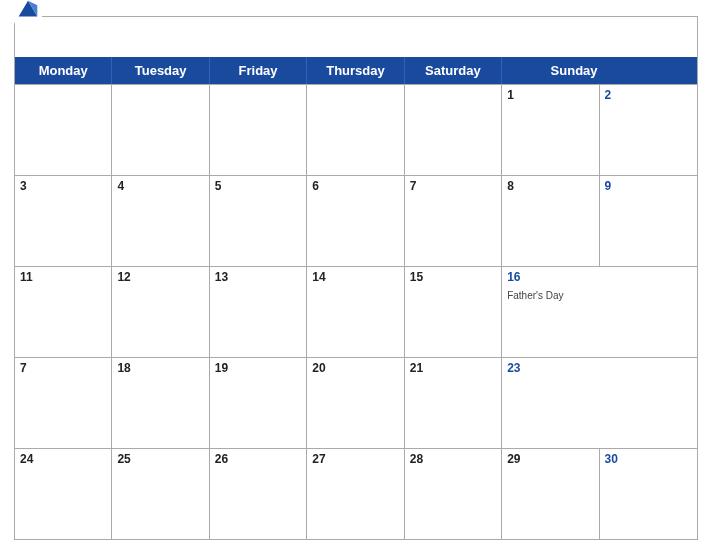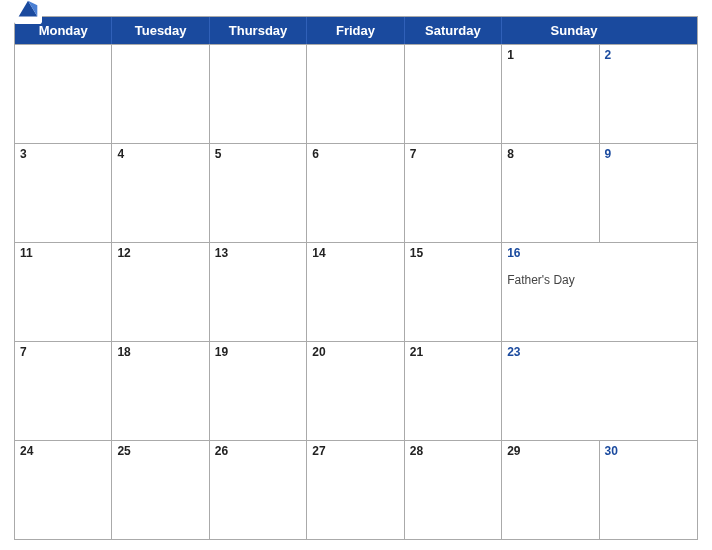--- a/index.html
+++ b/index.html
@@ -68,20 +68,21 @@
     .calendar {
       flex: 1;
       display: flex;
       flex-direction: column;
       border: 1px solid #aaa;
     }
     .cal-header-row {
       display: grid;
       grid-template-columns: repeat(7, 1fr);
       background: #1a4a9e;
+      margin-top: 40px;
     }
     .cal-header-cell {
       color: #fff;
       text-align: center;
       padding: 6px 2px;
       font-size: 13px;
       font-weight: bold;
       border-right: 1px solid #3060b8;
     }
     .cal-header-cell:last-child {
@@ -115,23 +116,23 @@
       font-weight: bold;
       line-height: 1.3;
     }
     .day-num.sunday {
       color: #1a4a9e;
     }
     .day-num.empty {
       color: transparent;
     }
     .event-label {
-      font-size: 12px;
+      font-size: 10px;
       color: #444;
-      margin-top: 11px;
+      margin-top: 4px;
       line-height: 1.2;
     }
     .cal-week:first-child .cal-cell {
       
     }
   </style>
 </head>
 <body>
 
 <div class="page">
@@ -150,22 +151,22 @@
     <div class="title-center">
       <span class="calendar-title"></span>
     </div>
     <div class="region-label"></div>
   </div>
 
   <div class="calendar">
     <div class="cal-header-row">
     <div class="cal-header-cell">Monday</div>
         <div class="cal-header-cell">Tuesday</div>
+        <div class="cal-header-cell">Friday</div>
         <div class="cal-header-cell">Thursday</div>
-        <div class="cal-header-cell">Friday</div>
         <div class="cal-header-cell">Saturday</div>
         <div class="cal-header-cell">Sunday</div>
       </div>
     <div class="cal-body">
     <div class="cal-week">
           <div class="cal-cell">
             <span class="day-num empty"></span>
           </div>
           <div class="cal-cell">
             <span class="day-num empty"></span>

